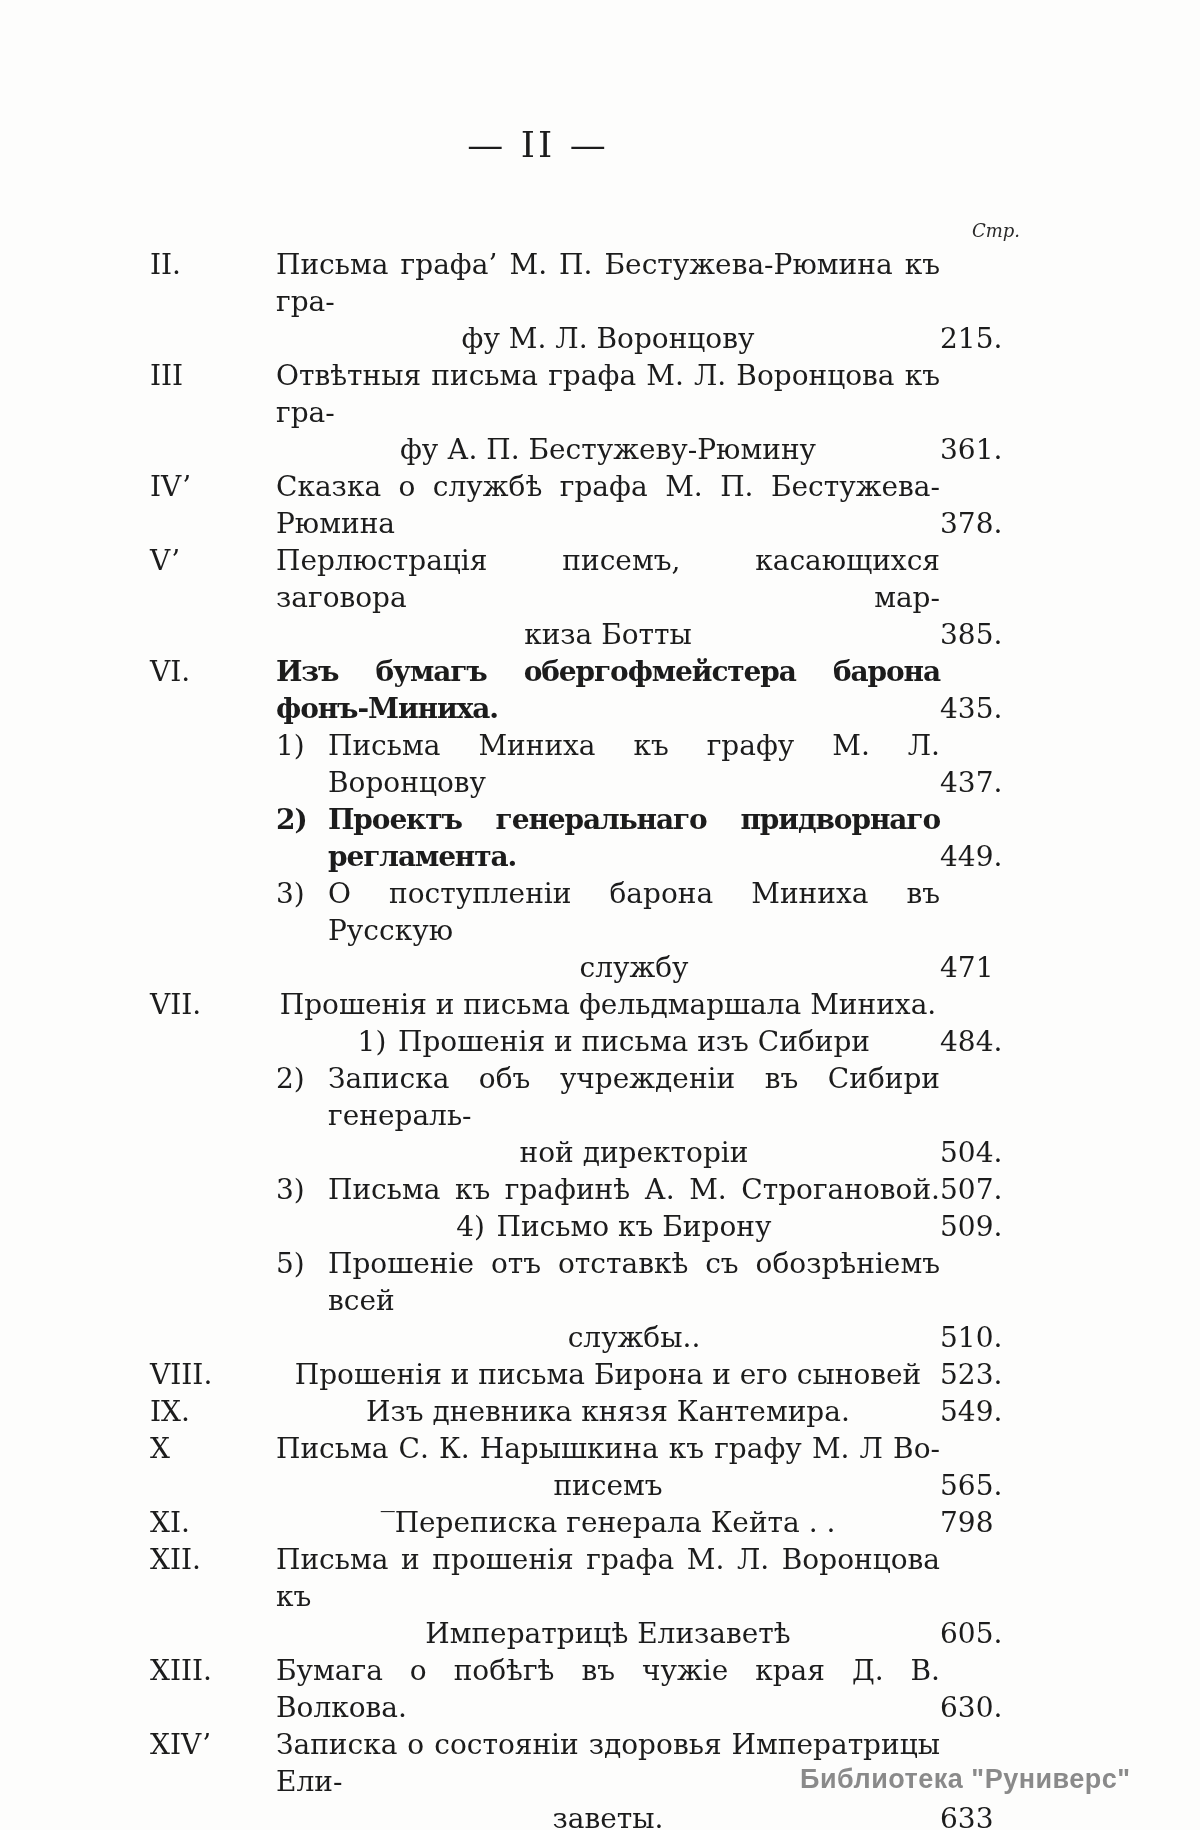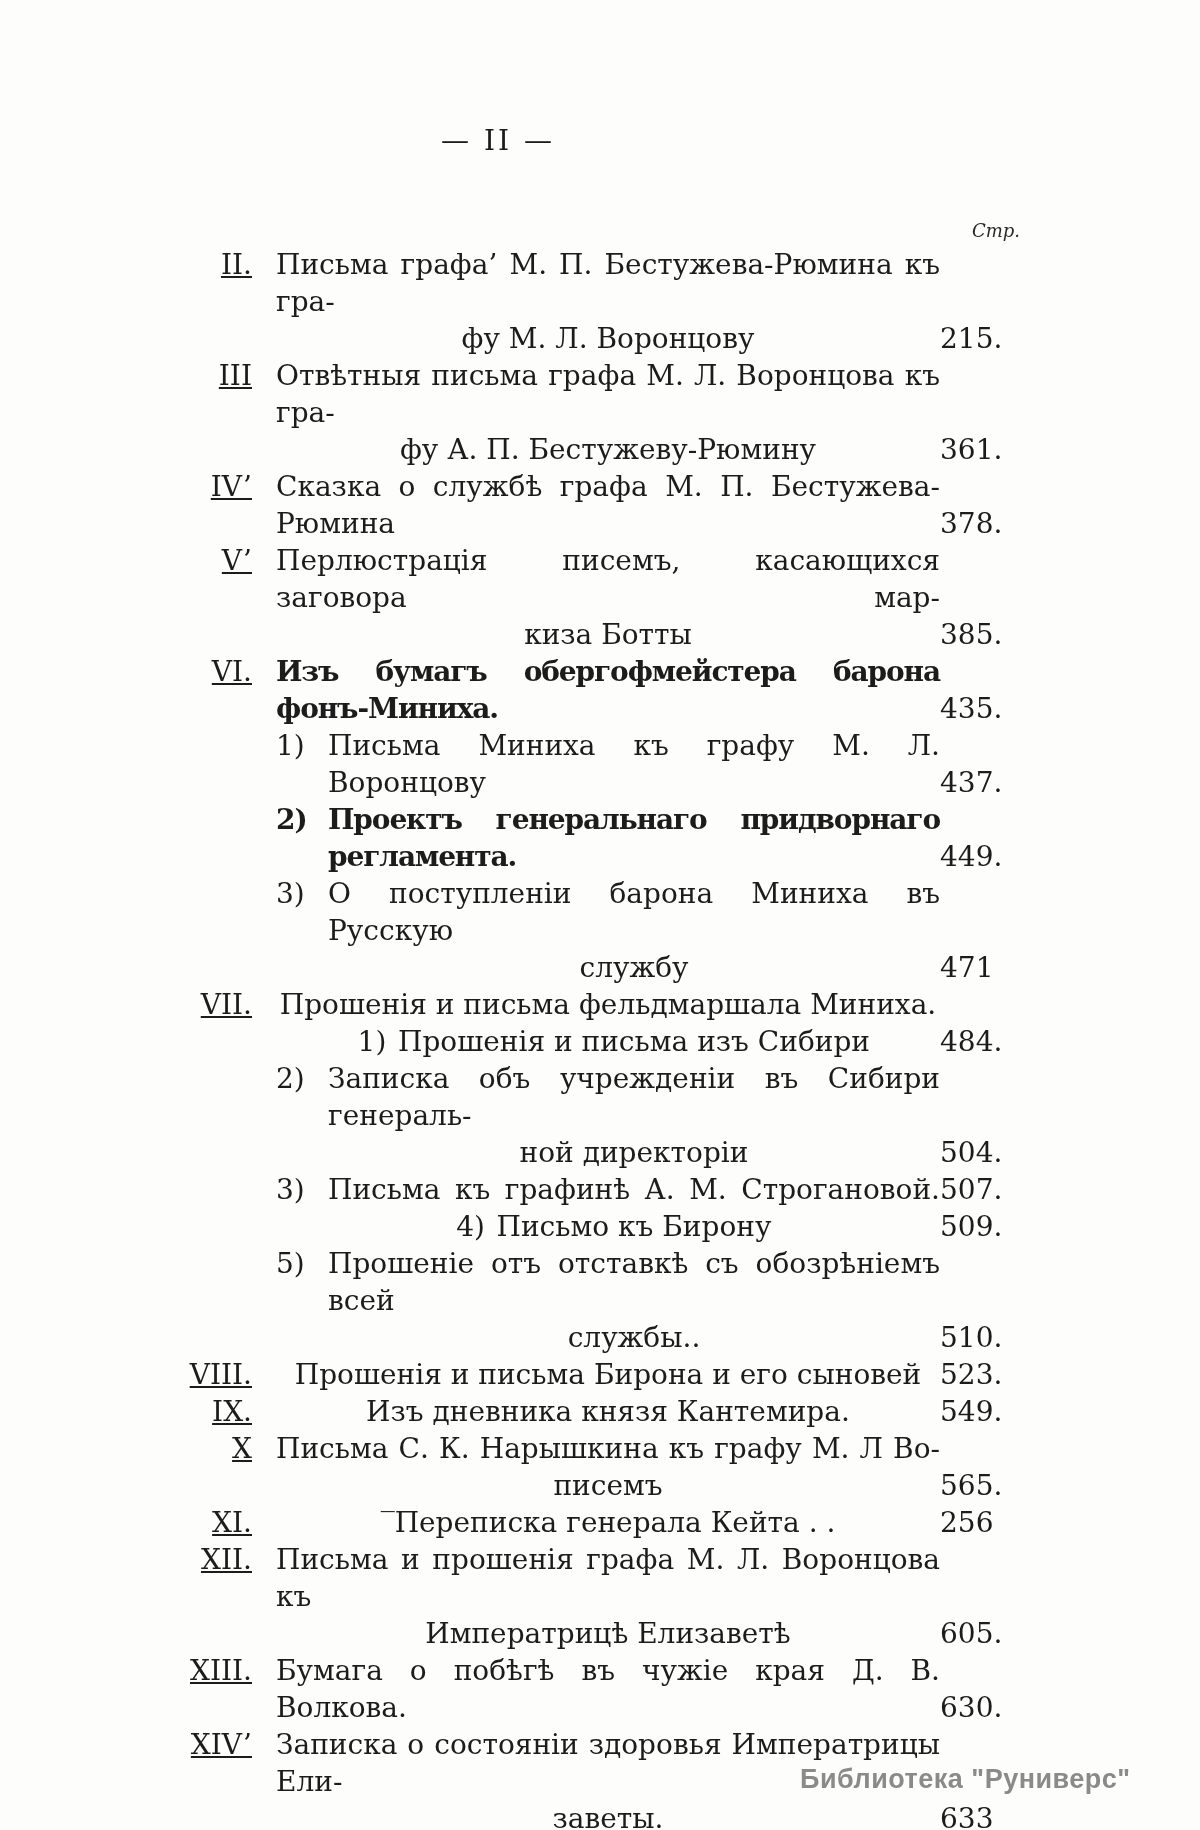--- a/index.html
+++ b/index.html
@@ -6,37 +6,37 @@
   body{
     width:1200px;height:1830px;
     background:#fdfdfc;
     font-family:"DejaVu Serif", serif;
     color:#1c1c1c;
     position:relative;
     overflow:hidden;
   }
   .page{position:absolute;inset:0;}
   .folio{
-    position:absolute;top:124px;left:498px;transform:translateX(-50%);
-    font-size:28px;letter-spacing:3px;white-space:nowrap;
+    position:absolute;top:124px;left:538px;transform:translateX(-50%);
+    font-size:36px;letter-spacing:3px;white-space:nowrap;
   }
   .str-label{
     position:absolute;top:220px;left:972px;
     font-style:italic;font-size:18px;color:#2a2a2a;
   }
   .toc{
     position:absolute;top:246px;left:150px;width:935px;
     font-size:28px;line-height:37px;
   }
   .entry{
     display:grid;
     grid-template-columns:112px 678px 145px;
   }
   .num{
-    text-align:right;padding-right:10px;align-self:start;white-space:nowrap;text-decoration:underline;
+    padding-right:10px;align-self:start;white-space:nowrap;
   }
   .text{padding-left:14px;}
   .text.sub{padding-left:66px;}
   .subnum{display:inline-block;width:52px;margin-left:-52px;}
   .line{text-align:center;white-space:normal;}
   .line.fill{text-align:justify;text-align-last:justify;}
   .line.tight{letter-spacing:-1.1px;word-spacing:-2px;font-weight:bold;}
   .pg{
     align-self:end;text-align:left;white-space:nowrap;
   }
@@ -180,21 +180,21 @@
           <div class="line fill">Письма С. К. Нарышкина къ графу М. Л Во-</div>
           <div class="line">писемъ</div>
         </div>
         <div class="pg">565.</div>
       </div>
       <div class="entry">
         <div class="num">XI.</div>
         <div class="text">
           <div class="line">‾Переписка генерала Кейта . .</div>
         </div>
-        <div class="pg">256</div>
+        <div class="pg">798</div>
       </div>
       <div class="entry">
         <div class="num">XII.</div>
         <div class="text">
           <div class="line fill">Письма и прошенія графа М. Л. Воронцова къ</div>
           <div class="line">Императрицѣ Елизаветѣ</div>
         </div>
         <div class="pg">605.</div>
       </div>
       <div class="entry">

